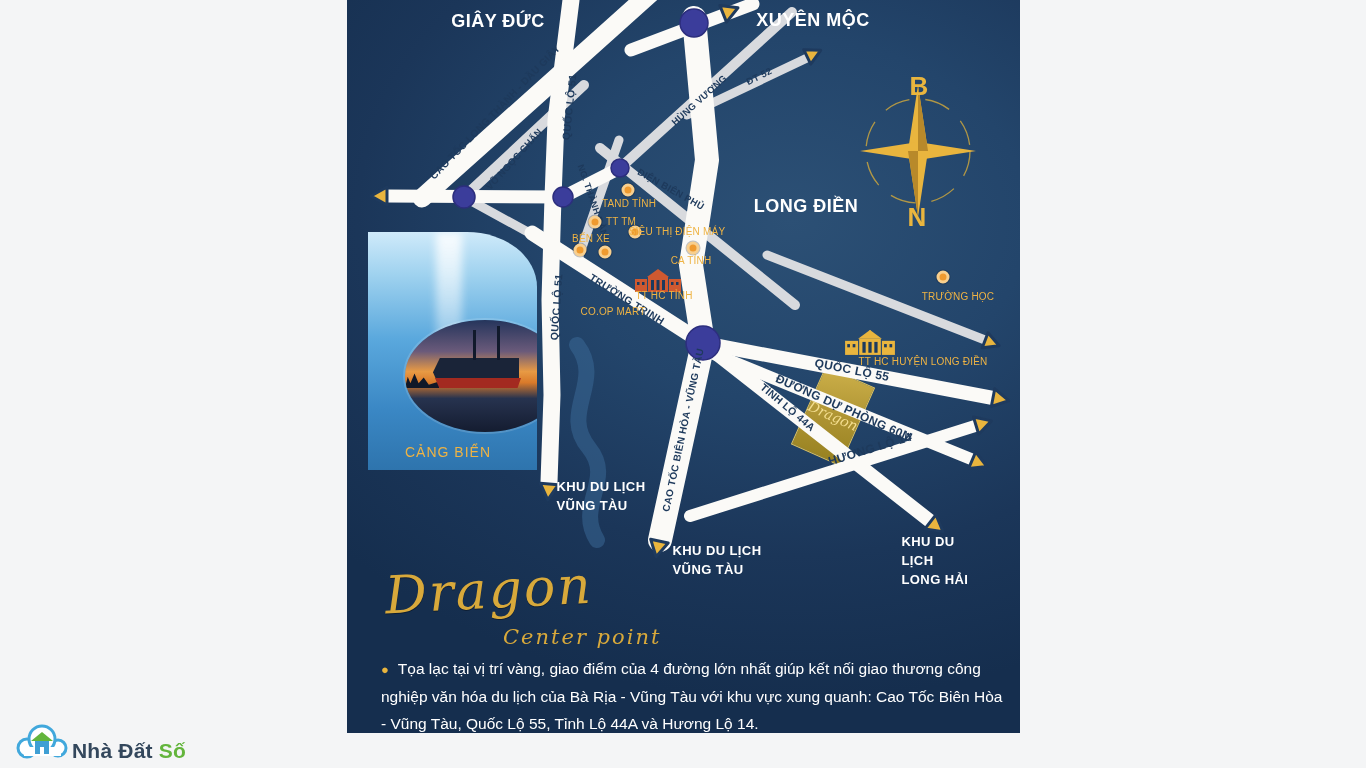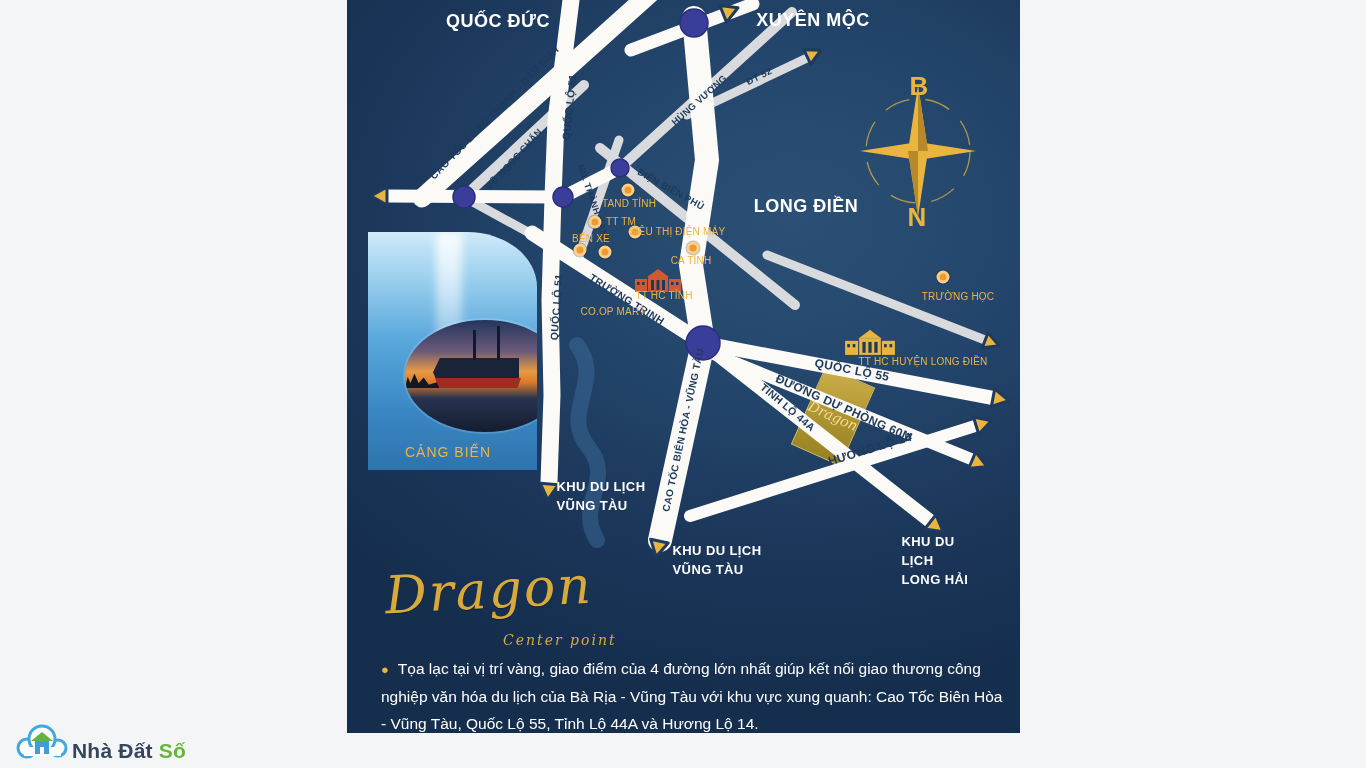--- a/index.html
+++ b/index.html
@@ -46,22 +46,22 @@
   .parcel { position:absolute; left:486px; top:416px; width:54px; height:86px;
             transform:translate(-50%,-50%) rotate(24deg);
             background:linear-gradient(160deg,#cdb04a 0%, #ac9231 55%, #96801f 100%);
             border:1px solid #e0c45f; display:flex; align-items:center; justify-content:center; }
   .parcel span { font-family:"DejaVu Serif", serif; font-style:italic; color:#f3dd8e; font-size:14px; }
 
   .dragon-logo { position:absolute; left:38px; top:560px; color:#d8a93b; }
   .dragon-logo .main { font-family:"DejaVu Serif", serif; font-style:italic; font-size:52px;
             letter-spacing:2px; transform:rotate(-3deg); display:inline-block;
             text-shadow:0 1px 0 rgba(0,0,0,.35); }
-  .dragon-logo .sub { font-family:"DejaVu Serif", serif; font-style:italic; font-size:14px;
-            letter-spacing:2px; position:absolute; left:118px; top:72px; white-space:nowrap; }
+  .dragon-logo .sub { font-family:"DejaVu Serif", serif; font-style:italic; font-size:21px;
+            letter-spacing:2px; position:absolute; left:118px; top:65px; white-space:nowrap; }
 
   .desc { position:absolute; left:34px; top:655px; width:628px; color:#ffffff;
           font-size:15.5px; line-height:1.78; }
   .desc .bullet { color:#e9b53e; font-size:13px; margin-right:9px; }
 
   .footer-logo { position:absolute; left:14px; top:721px; display:flex; align-items:flex-end; gap:0; }
   .footer-logo .brand { font-size:21px; font-weight:bold; color:#33475c; letter-spacing:.2px; }
   .footer-logo .brand .accent { color:#63b53c; }
 </style>
 </head>
@@ -155,21 +155,21 @@
 
     <g transform="translate(571,151)">
       <circle r="52" fill="none" stroke="#c9a53e" stroke-width="1.3" stroke-dasharray="26 16" opacity=".85"></circle>
       <polygon points="0,-66 10,0 0,66 -10,0" fill="#e9b53e"></polygon>
       <polygon points="-58,0 0,-9 58,0 0,9" fill="#e9b53e"></polygon>
       <polygon points="0,-66 10,0 0,0" fill="#b8892a"></polygon>
       <polygon points="0,66 -10,0 0,0" fill="#b8892a"></polygon>
     </g>
   </svg>
 
-  <div class="lbl region" style="left:151px; top:21px;">QUỐC ĐỨC</div>
+  <div class="lbl region" style="left:151px; top:21px;">GIÂY ĐỨC</div>
   <div class="lbl region" style="left:466px; top:20px;">XUYÊN MỘC</div>
   <div class="lbl region" style="left:459px; top:206px;">LONG ĐIỀN</div>
 
   <div class="lbl compass-letter" style="left:572px; top:86px;">B</div>
   <div class="lbl compass-letter" style="left:570px; top:217px;">N</div>
 
   <div class="lbl roadlbl" style="left:148px; top:112px; --r:-46deg; font-size:10px;">CAO TỐC LONG THÀNH - DẦU GIÂY</div>
   <div class="lbl roadlbl" style="left:222px; top:107px; --r:-84deg;">QUỐC LỘ 51</div>
   <div class="lbl roadlbl" style="left:209px; top:307px; --r:-86deg;">QUỐC LỘ 51</div>
   <div class="lbl roadlbl" style="left:167px; top:159px; --r:-48deg; font-size:9.5px;">VÕ NGỌC CHẤN</div>

